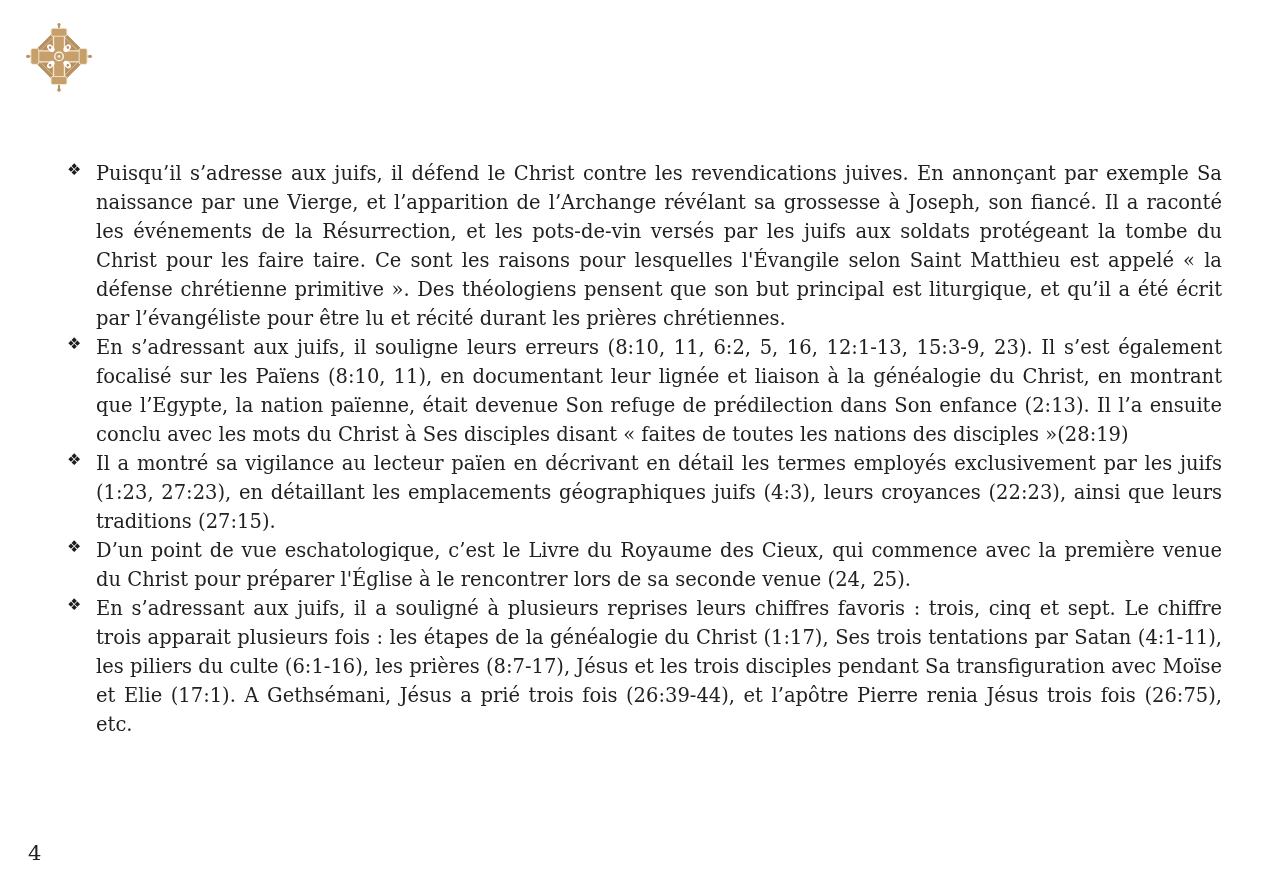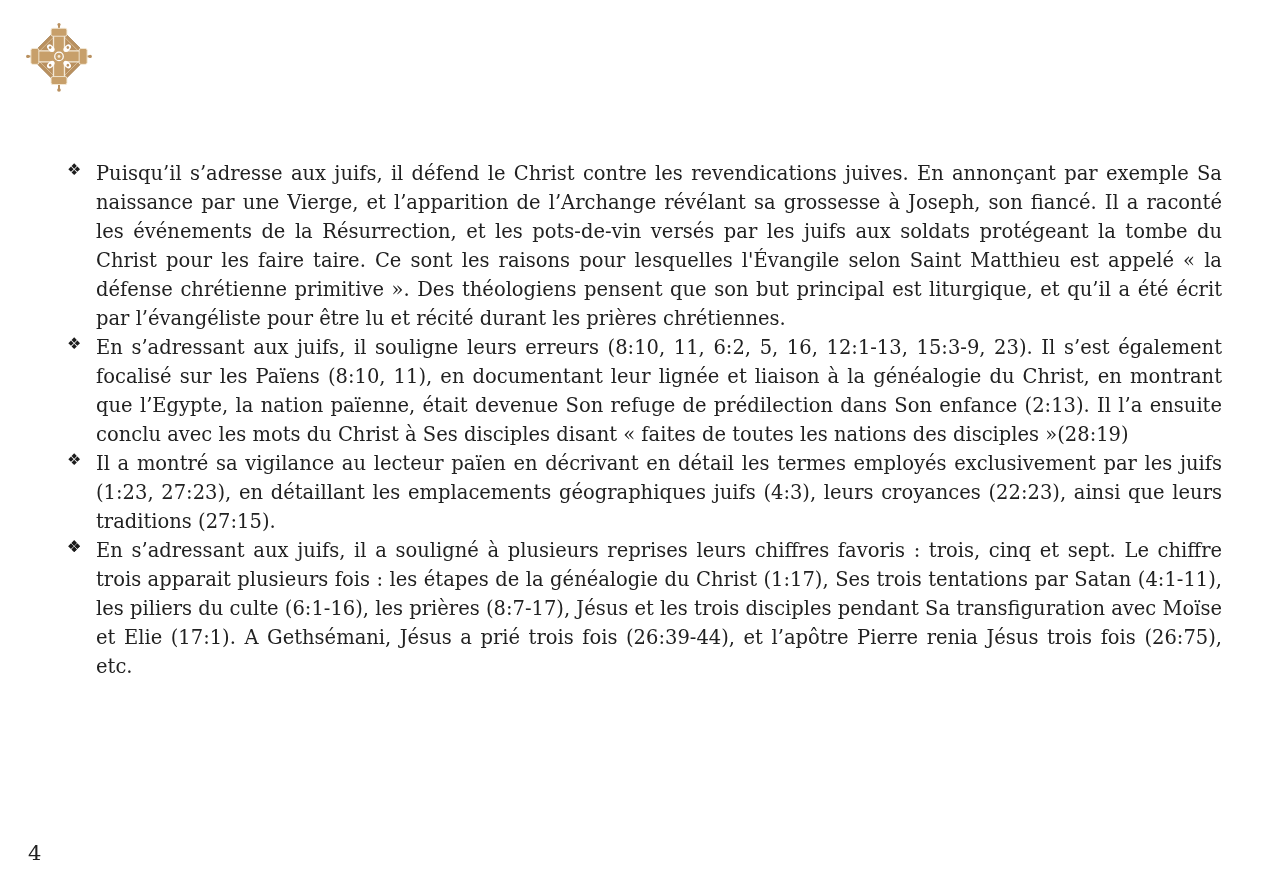--- a/index.html
+++ b/index.html
@@ -115,20 +115,21 @@
     <li>
       <span class="marker">❖</span>
       <span>En s’adressant aux juifs, il souligne leurs erreurs (8:10, 11, 6:2, 5, 16, 12:1-13, 15:3-9, 23). Il s’est également focalisé sur les Païens (8:10, 11), en documentant leur lignée et liaison à la généalogie du Christ, en montrant que l’Egypte, la nation païenne, était devenue Son refuge de prédilection dans Son enfance (2:13). Il l’a ensuite conclu avec les mots du Christ à Ses disciples disant « faites de toutes les nations des disciples »(28:19)</span>
     </li>
     <li>
       <span class="marker">❖</span>
       <span>Il a montré sa vigilance au lecteur païen en décrivant en détail les termes employés exclusivement par les juifs (1:23, 27:23), en détaillant les emplacements géographiques juifs (4:3), leurs croyances (22:23), ainsi que leurs traditions (27:15).</span>
     </li>
     <li>
       <span class="marker">❖</span>
+      <span>D’un point de vue eschatologique, c’est le Livre du Royaume des Cieux, qui commence avec la première venue du Christ pour préparer l'Église à le rencontrer lors de sa seconde venue (24, 25).</span>
     </li>
     <li>
       <span class="marker">❖</span>
       <span>En s’adressant aux juifs, il a souligné à plusieurs reprises leurs chiffres favoris : trois, cinq et sept. Le chiffre trois apparait plusieurs fois : les étapes de la généalogie du Christ (1:17), Ses trois tentations par Satan (4:1-11), les piliers du culte (6:1-16), les prières (8:7-17), Jésus et les trois disciples pendant Sa transfiguration avec Moïse et Elie (17:1). A Gethsémani, Jésus a prié trois fois (26:39-44), et l’apôtre Pierre renia Jésus trois fois (26:75), etc.</span>
     </li>
   </ul>
 
   <div class="page-number">4</div>
 
 </div>

